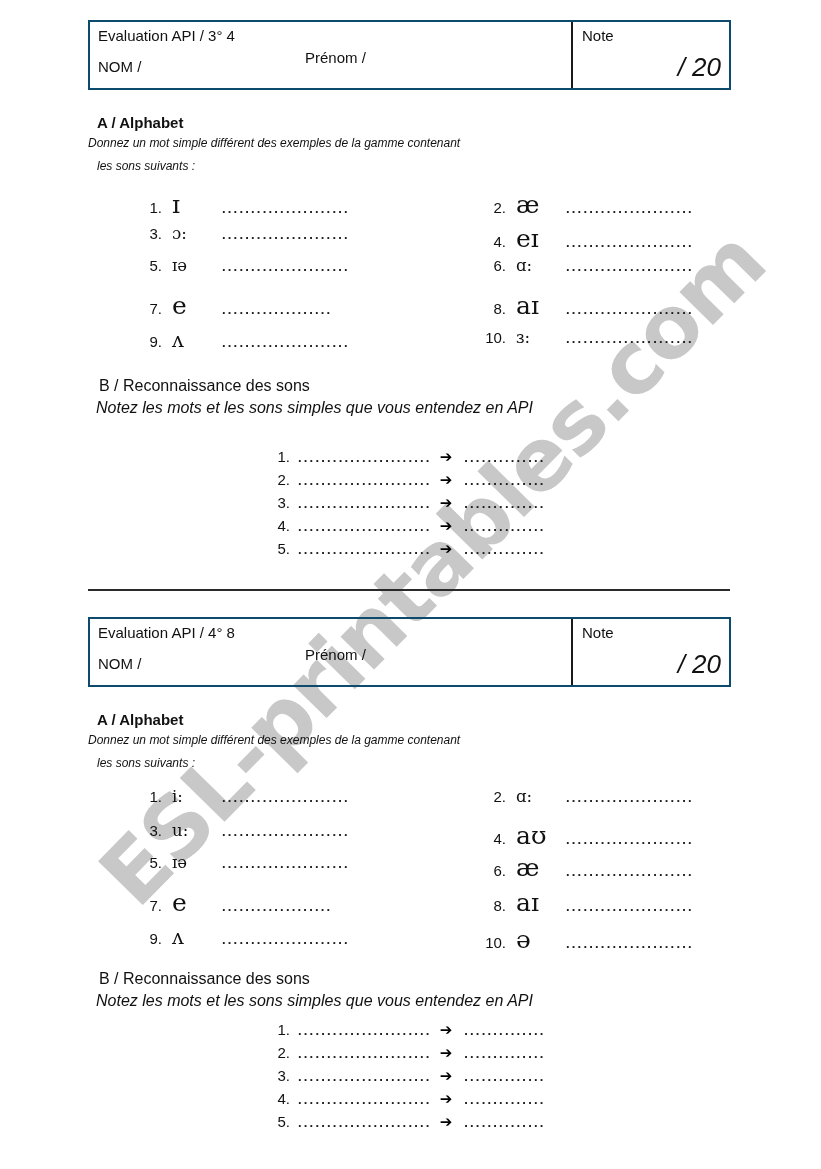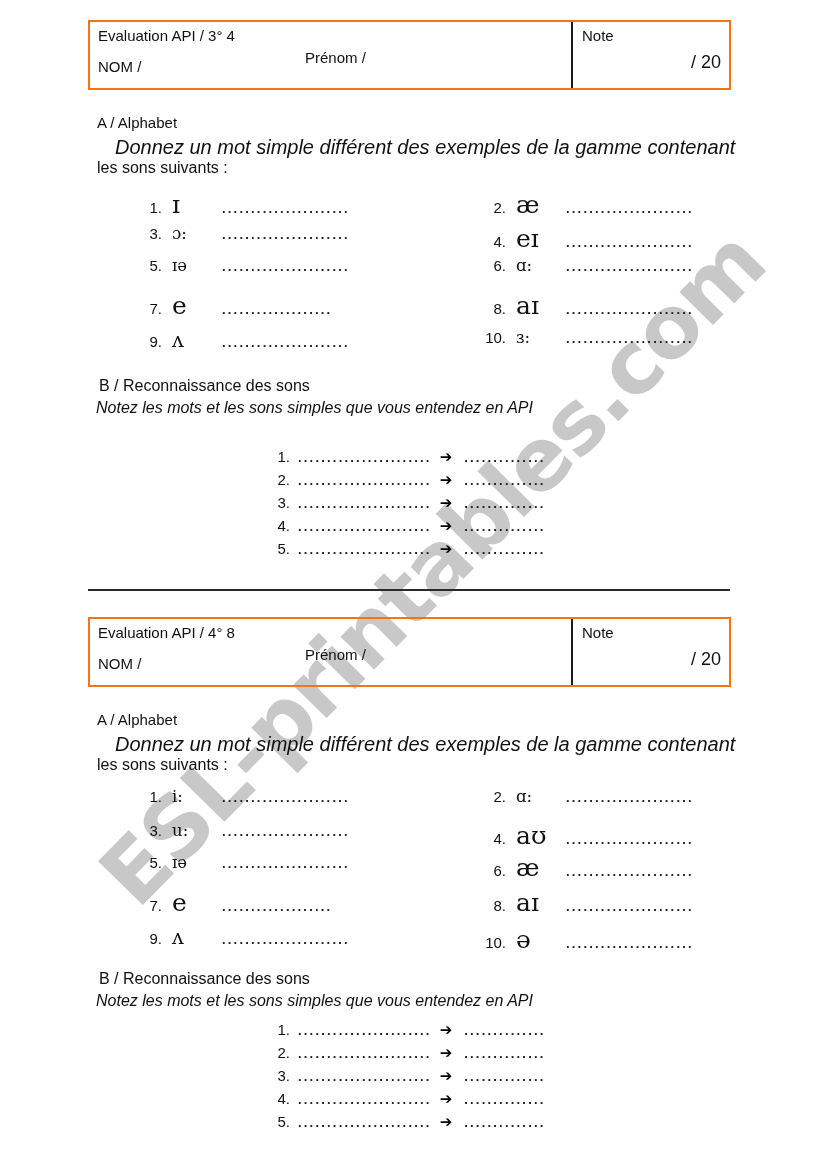--- a/index.html
+++ b/index.html
@@ -22,33 +22,33 @@
     white-space:nowrap;
     z-index:0;
   }
   .section { position:absolute; left:0; width:821px; height:597px; z-index:1; }
   .sec1 { top:0; }
   .sec2 { top:597px; }
 
   .header-box {
     position:absolute; left:88px; top:20px;
     width:639px; height:66px;
-    border:2px solid #f97316;
+    border:2px solid #0c4a6e;
     font-size:15px;
   }
   .hdr-title   { position:absolute; left:8px;  top:5px;  }
   .hdr-nom     { position:absolute; left:8px;  top:36px; }
   .hdr-prenom  { position:absolute; left:215px; top:27px; }
   .hdr-divider { position:absolute; left:481px; top:0; width:2px; height:100%; background:#1a1a1a; }
   .hdr-note    { position:absolute; left:492px; top:5px;text-align:right; }
-  .hdr-score   { position:absolute; right:8px; top:30px; font-size:18px; }
-
-  .a-heading { position:absolute; left:97px; top:114px; font-size:15px; }
-  .a-instr1  { position:absolute; left:115px; top:136px; font-size:20px; font-style:italic; }
-  .a-instr2  { position:absolute; left:97px; top:159px; font-size:16px; }
+  .hdr-score   { position:absolute; right:8px; top:30px; font-size:26px;font-style:italic; }
+
+  .a-heading { position:absolute; left:97px; top:114px; font-size:15px;font-weight:bold; }
+  .a-instr1  { position:absolute; left:88px; top:136px; font-size:12px; font-style:italic; }
+  .a-instr2  { position:absolute; left:97px; top:159px; font-size:12px; font-style:italic; }
 
   .item { position:absolute; display:flex; align-items:baseline; }
   .col-l { left:128px; width:250px; }
   .col-r { left:472px; width:260px; }
   .r1 { top:190px; } .r2 { top:224px; } .r3 { top:256px; } .r4 { top:291px; } .r5 { top:328px; }
   .item .num { width:34px; text-align:right; margin-right:10px; font-size:15px; flex:none; }
   .sym { width:50px; flex:none; font-family:"DejaVu Serif", serif; }
   .sym.lg { font-size:25px; }
   .sym.md { font-size:21px; }
   .sym.sm { font-size:16.5px; }

